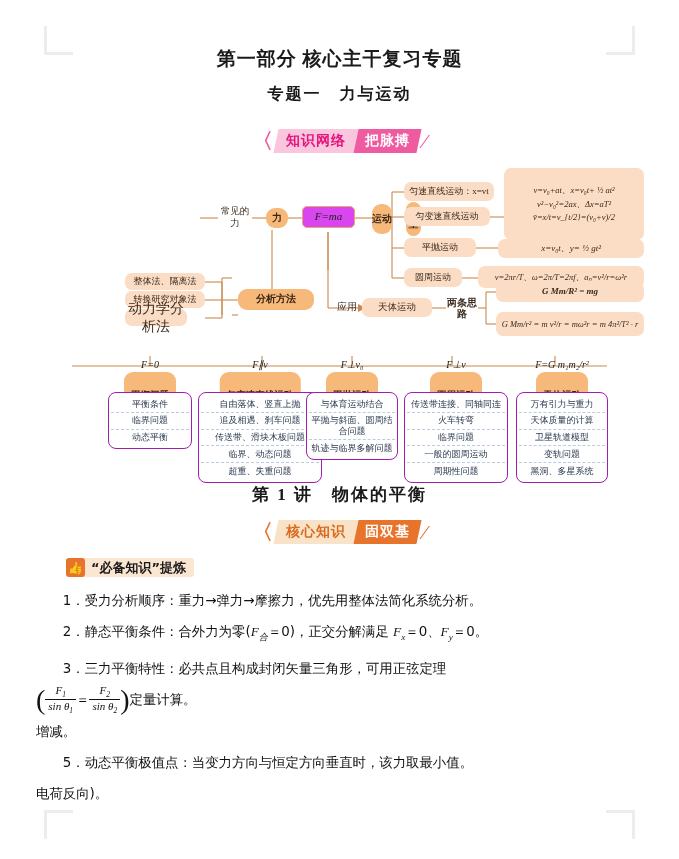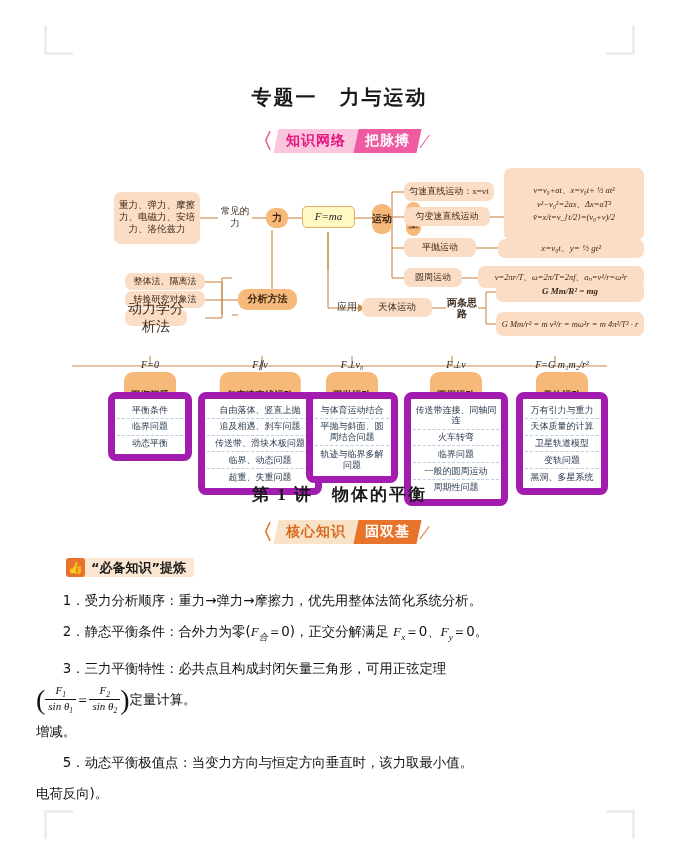--- a/index.html
+++ b/index.html
@@ -15,21 +15,21 @@
   .crop{position:absolute;width:26px;height:26px;border:3px solid #ededed;}
   .crop.tl{left:44px;top:26px;border-right:none;border-top:none;}
   .crop.tr{right:44px;top:26px;border-left:none;border-top:none;}
   .crop.bl{left:44px;bottom:20px;border-right:none;border-bottom:none;}
   .crop.br{right:44px;bottom:20px;border-left:none;border-bottom:none;}
 
   
   .title1{position:absolute;top:46px;left:0;width:100%;text-align:center;
     font-size:19px;font-weight:bold;letter-spacing:1px;}
   .title2{position:absolute;top:84px;left:0;width:100%;text-align:center;
-    font-size:20px;font-weight:bold;letter-spacing:2px;}
+    font-size:16px;font-weight:bold;letter-spacing:2px;}
 
   
   .ribbon{position:absolute;left:0;width:100%;height:26px;
     display:flex;justify-content:center;align-items:center;}
   .rb-inner{display:flex;align-items:center;height:24px;transform:skewX(-12deg);}
   .rb-chev{font-size:21px;font-weight:bold;transform:skewX(12deg);margin-right:3px;
     font-family:"DejaVu Sans",sans-serif;}
   .rb-a{height:24px;display:flex;align-items:center;padding:0 10px;}
   .rb-b{height:24px;display:flex;align-items:center;padding:0 9px;}
   .rb-a span,.rb-b span{transform:skewX(12deg);font-size:14px;font-weight:bold;
@@ -53,30 +53,30 @@
   .title3{position:absolute;top:483px;left:0;width:100%;text-align:center;
     font-size:17px;font-weight:bold;letter-spacing:2px;}
 
   
   .map{position:absolute;left:0;top:160px;width:679px;height:315px;}
   .map svg{position:absolute;left:0;top:0;}
   .node{position:absolute;box-sizing:border-box;display:flex;align-items:center;
     justify-content:center;text-align:center;line-height:1.25;}
   .n-peach{background:#fbdcc4;border-radius:7px;color:#3b2a1c;}
   .n-orange{background:#f6b97a;border-radius:9px;color:#3b2416;font-weight:bold;}
-  .n-white{background:#fef9c3;border:1.2px solid #e8a96a;border-radius:5px;color:#222;
+  .n-white{background:#d946ef;border:1.2px solid #e8a96a;border-radius:5px;color:#222;
     font-family:"Liberation Serif",serif;font-style:italic;}
   .n-plain{background:transparent;color:#3b2a1c;}
 
   
   .grp{position:absolute;}
   .grp-head{position:absolute;left:50%;transform:translateX(-50%);
     background:#f6b97a;border-radius:9px;color:#3b2416;font-weight:bold;
     font-size:9.5px;padding:17px 7px;white-space:nowrap;}
-  .grp-box{position:absolute;top:20px;left:0;right:0;border:7px solid #a21caf;
+  .grp-box{position:absolute;top:20px;left:0;right:0;border:1px solid #a21caf;
     border-radius:8px;background:#fff;padding:3px 2px;}
   .grp-box .li{font-size:9px;color:#2b3b50;text-align:center;padding:2.5px 2px;
     border-bottom:1px dashed #b9cde2;line-height:1.2;}
   .grp-box .li:last-child{border-bottom:none;}
   .grp-cond{position:absolute;top:-13px;left:50%;transform:translateX(-50%);
     font-size:10px;font-style:italic;white-space:nowrap;
     font-family:"Liberation Serif",serif;}
 
   
   .kw{position:absolute;left:66px;top:558px;display:flex;align-items:center;
@@ -105,20 +105,21 @@
 </head>
 <body>
 
 <div class="page">
 
   <div class="crop tl"></div>
   <div class="crop tr"></div>
   <div class="crop bl"></div>
   <div class="crop br"></div>
 
+  <div class="title1">第一部分 核心主干复习专题</div>
   <div class="title2">专题一　力与运动</div>
 
   <div class="ribbon pink">
     <div class="rb-inner">
       <span class="rb-chev">〈</span>
       <div class="rb-a">
           <span>知识网络</span>
         </div>
       <div class="rb-b">
           <span>把脉搏</span>
@@ -181,35 +182,34 @@
         <line x1="262" y1="206" x2="262" y2="196"></line>
         <line x1="352" y1="206" x2="352" y2="196"></line>
         <line x1="452" y1="206" x2="452" y2="196"></line>
         <line x1="555" y1="206" x2="555" y2="196"></line>
       </g>
       <g fill="#c98a4e">
         <polygon points="358,144 366,148 358,152"></polygon>
       </g>
     </svg>
 
-    <div class="node n-peach" style="left:114px;top:32px;width:86px;height:52px;font-size:9.5px;padding:3px 5px;">重力、弹力、摩擦力、电磁力、安培力、洛伦兹力</div>
 
     <div class="node n-plain" style="left:218px;top:44px;width:34px;height:28px;font-size:9.5px;">常见的力</div>
 
     <div class="node n-orange" style="left:266px;top:48px;width:22px;height:20px;font-size:10px;">力</div>
 
     <div class="node n-white" style="left:302px;top:46px;width:53px;height:22px;font-size:11px;">F=ma</div>
 
     <div class="node n-orange" style="left:372px;top:44px;width:20px;height:30px;font-size:10px;line-height:1.05;">运动</div>
 
     <div class="node n-orange" style="left:406px;top:42px;width:15px;height:34px;font-size:10px;line-height:1.05;">模型</div>
 
     <div class="node n-plain" style="left:333px;top:137px;width:28px;height:20px;font-size:10px;">应用</div>
 
-    <div class="node n-orange" style="left:238px;top:129px;width:59px;height:21px;font-size:10px;">分析方法</div>
+    <div class="node n-orange" style="left:238px;top:129px;width:76px;height:21px;font-size:10px;">分析方法</div>
 
     <div class="node n-peach" style="left:125px;top:113px;width:80px;height:17px;font-size:9px;">整体法、隔离法</div>
     <div class="node n-peach" style="left:125px;top:131px;width:80px;height:17px;font-size:9px;">转换研究对象法</div>
     <div class="node n-peach" style="left:125px;top:149px;width:62px;height:17px;font-size:14px;">动力学分析法</div>
 
     <div class="node n-peach" style="left:404px;top:22px;width:90px;height:19px;font-size:9px;">匀速直线运动：x=vt</div>
     <div class="node n-peach" style="left:404px;top:47px;width:86px;height:19px;font-size:9px;">匀变速直线运动</div>
     <div class="node n-peach" style="left:404px;top:78px;width:72px;height:19px;font-size:9px;">平抛运动</div>
     <div class="node n-peach" style="left:404px;top:108px;width:58px;height:19px;font-size:9px;">圆周运动</div>
 

